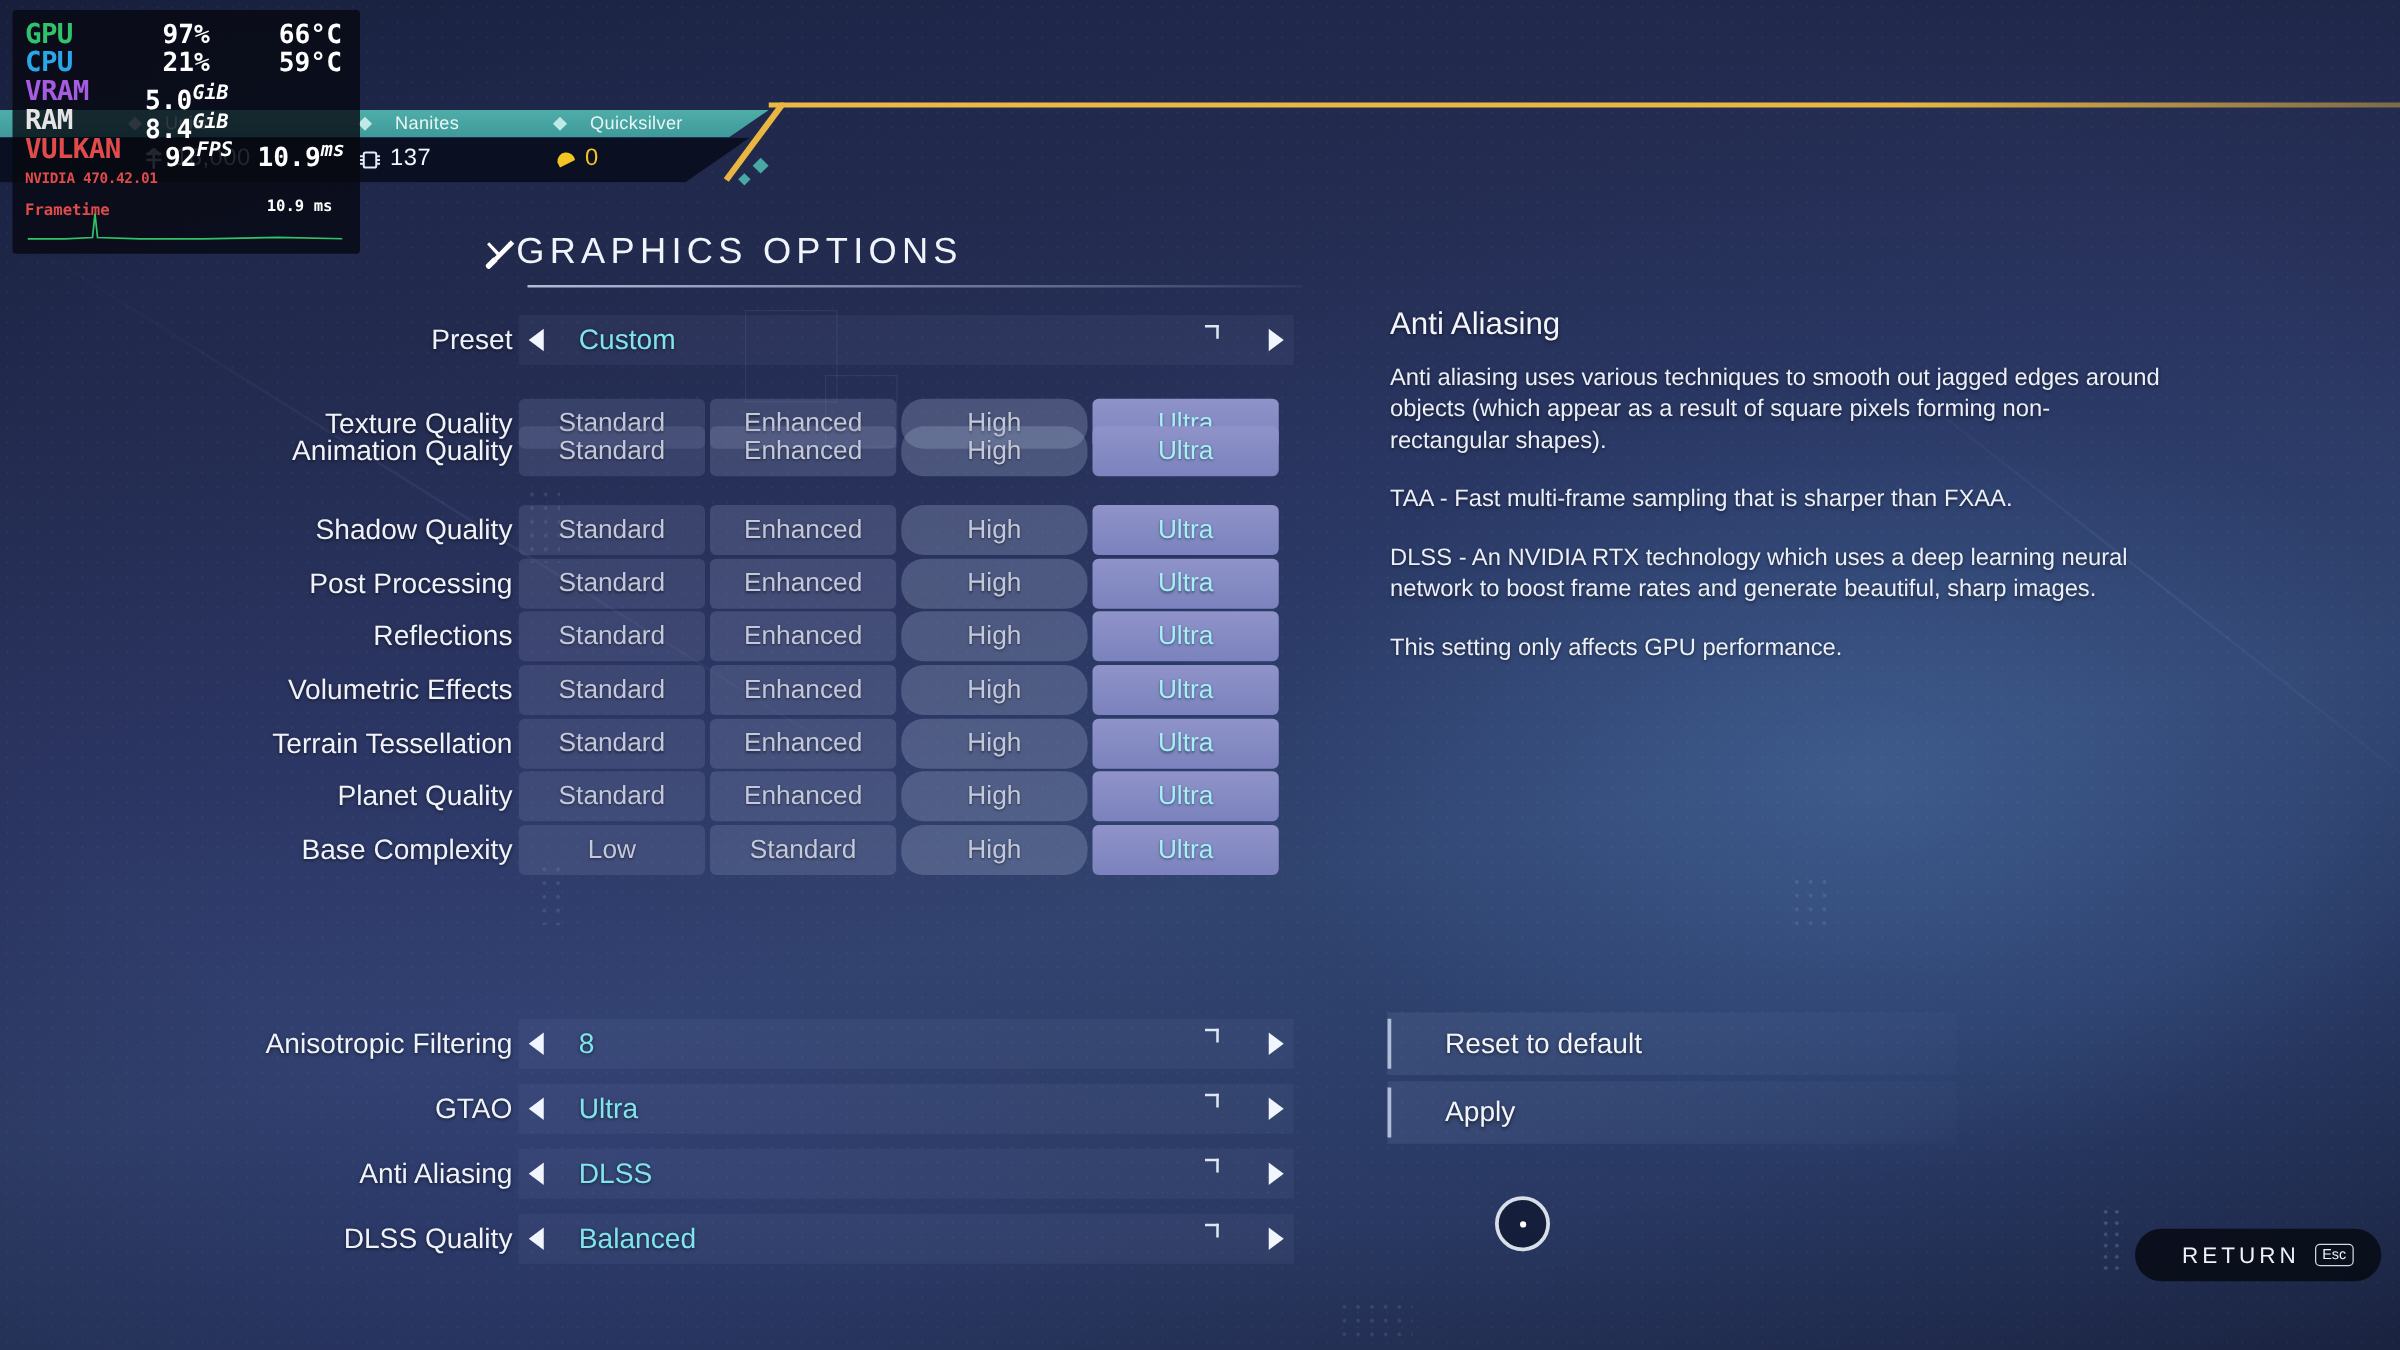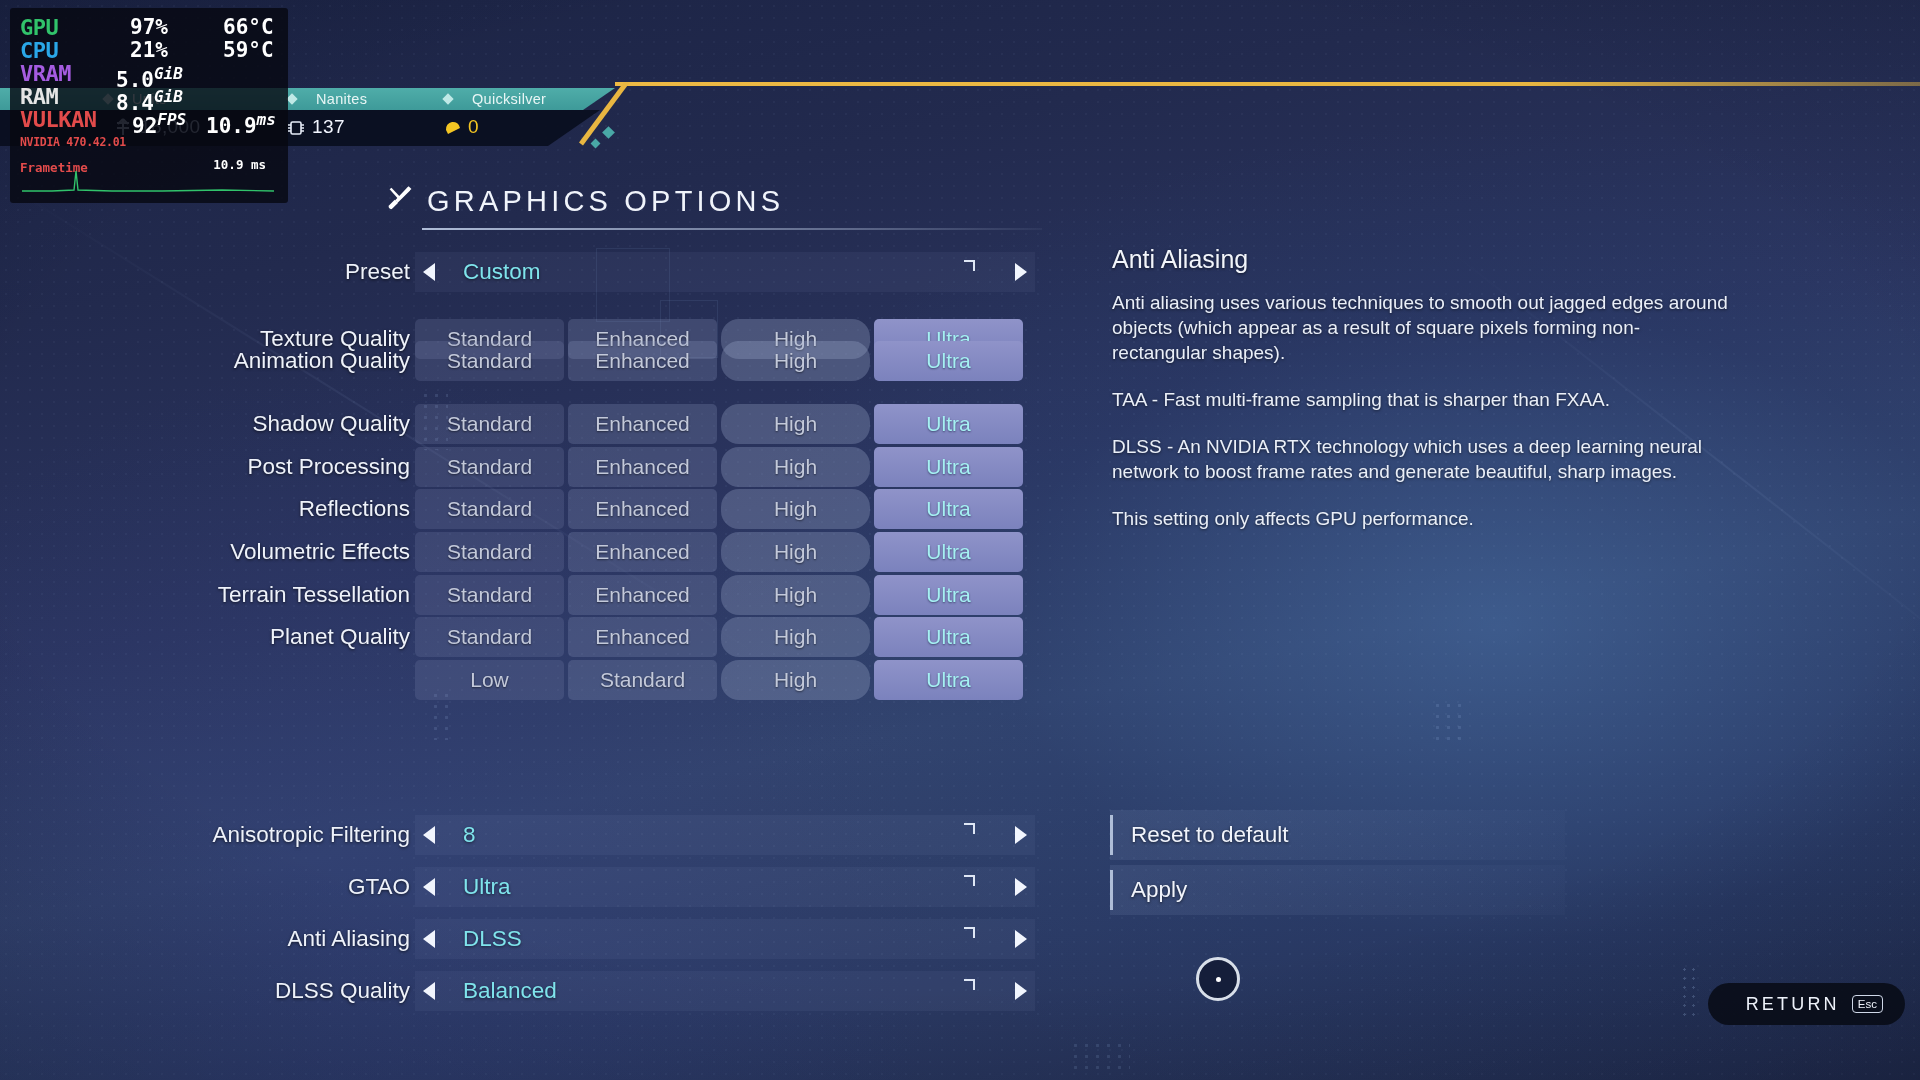--- a/index.html
+++ b/index.html
@@ -84,21 +84,21 @@
   #mg-api  { color:#e24b4b; }
   #mg-driver { font-size:11.5px; font-weight:bold; color:#e24b4b; letter-spacing:-.3px; }
   #mg-ft-label { font-size:12.5px; color:#e24b4b; font-weight:bold; }
   #mg-ft-val { font-size:12.5px; color:#ffffff; font-weight:bold; position:absolute; right:12px; }
   #mg-graph { position:absolute; left:12px; bottom:8px; width:252px; height:34px; }
 
   
   #menu { position:absolute; left:0; top:0; width:1920px; height:1080px; }
 
   #title-wrap { position:absolute; left:386px; top:185px; width:660px; }
-  #title-row { display:flex; align-items:flex-start; gap:14px; }
+  #title-row { display:flex; align-items:flex-end; }
   #title-text {
     font-size:29px; color:#f0f4fb; letter-spacing:4.2px;
     font-family:"Liberation Sans", sans-serif; font-weight:300;
   }
   #title-rule {
     margin-top:10px; margin-left:36px; width:620px; height:2px;
     background:linear-gradient(90deg, rgba(200,215,240,.85) 0%, rgba(200,215,240,.35) 70%, rgba(200,215,240,.05) 100%);
   }
 
   
@@ -156,20 +156,21 @@
   .desc-p {
     font-size:19px; line-height:25px; color:#eaeff8;
     margin-bottom:22px; text-shadow:0 1px 3px rgba(0,0,0,.55);
   }
 
   
   .action {
     position:absolute; left:1110px; width:455px; height:50px;
     display:flex; align-items:center;
     background:linear-gradient(90deg, rgba(175,195,235,.10) 0%, rgba(175,195,235,.02) 100%);
+    gap:25px;
   }
   .action-bar { width:3px; height:40px; background:rgba(215,228,248,.75); margin-left:0; }
   .action-label {
     margin-left:18px; font-size:22.5px; color:#f1f4fb;
     text-shadow:0 1px 3px rgba(0,0,0,.6);
   }
 
   
   #cursor {
     position:absolute; left:1196px; top:957px; width:44px; height:44px;
@@ -396,20 +397,23 @@
           <span class="row-label">Planet Quality</span>
         </div>
         <div class="seg-group">
           <div class="seg s1">Standard</div>
           <div class="seg s2">Enhanced</div>
           <div class="seg s3">High</div>
           <div class="seg sel">Ultra</div>
         </div>
       </div>
       <div class="row" style="left: 0px; top: 659.8px; width: 1040px;">
+        <div class="label-col">
+          <span class="row-label">Base Complexity</span>
+        </div>
         <div class="seg-group">
           <div class="seg s1">Low</div>
           <div class="seg s2">Standard</div>
           <div class="seg s3">High</div>
           <div class="seg sel">Ultra</div>
         </div>
       </div>
     </div>
 
   <div id="spinner-rows">

